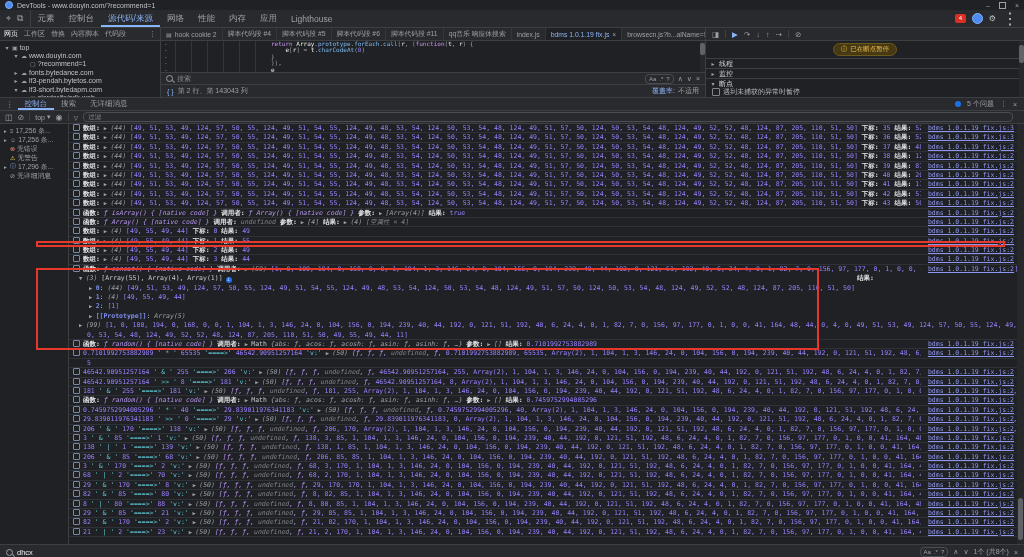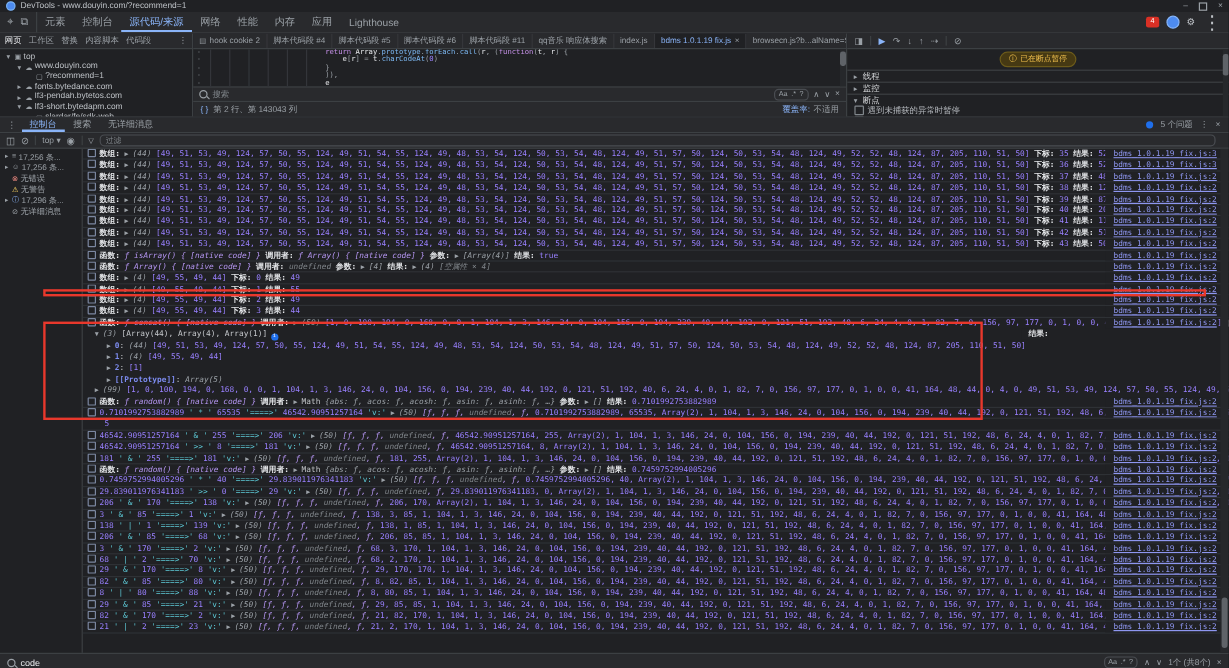--- a/index.html
+++ b/index.html
@@ -381,26 +381,27 @@
           <div class="crow sep"><span class="log-icon"></span><span class="sg sg-label" style="white-space: pre;">数组: </span><span class="sg sg-tri" style="white-space: pre;">▶ </span><span class="sg sg-cnt" style="white-space: pre;">(44) </span><span class="sg sg-num" style="white-space: pre;">[49, 51, 53, 49, 124, 57, 50, 55, 124, 49, 51, 54, 55, 124, 49, 48, 53, 54, 124, 50, 53, 54, 48, 124, 49, 51, 57, 50, 124, 50, 53, 54, 48, 124, 49, 52, 52, 48, 124, 87, 205, 110, 51, 50]</span><span class="sg sg-label" style="white-space: pre;"> 下标: </span><span class="sg sg-num" style="white-space: pre;">41</span><span class="sg sg-label" style="white-space: pre;"> 结果: </span><span class="sg sg-num" style="white-space: pre;">110</span><span class="crow-link">bdms_1.0.1.19_fix.js:2</span></div>
           <div class="crow sep"><span class="log-icon"></span><span class="sg sg-label" style="white-space: pre;">数组: </span><span class="sg sg-tri" style="white-space: pre;">▶ </span><span class="sg sg-cnt" style="white-space: pre;">(44) </span><span class="sg sg-num" style="white-space: pre;">[49, 51, 53, 49, 124, 57, 50, 55, 124, 49, 51, 54, 55, 124, 49, 48, 53, 54, 124, 50, 53, 54, 48, 124, 49, 51, 57, 50, 124, 50, 53, 54, 48, 124, 49, 52, 52, 48, 124, 87, 205, 110, 51, 50]</span><span class="sg sg-label" style="white-space: pre;"> 下标: </span><span class="sg sg-num" style="white-space: pre;">42</span><span class="sg sg-label" style="white-space: pre;"> 结果: </span><span class="sg sg-num" style="white-space: pre;">51</span><span class="crow-link">bdms_1.0.1.19_fix.js:2</span></div>
           <div class="crow sep"><span class="log-icon"></span><span class="sg sg-label" style="white-space: pre;">数组: </span><span class="sg sg-tri" style="white-space: pre;">▶ </span><span class="sg sg-cnt" style="white-space: pre;">(44) </span><span class="sg sg-num" style="white-space: pre;">[49, 51, 53, 49, 124, 57, 50, 55, 124, 49, 51, 54, 55, 124, 49, 48, 53, 54, 124, 50, 53, 54, 48, 124, 49, 51, 57, 50, 124, 50, 53, 54, 48, 124, 49, 52, 52, 48, 124, 87, 205, 110, 51, 50]</span><span class="sg sg-label" style="white-space: pre;"> 下标: </span><span class="sg sg-num" style="white-space: pre;">43</span><span class="sg sg-label" style="white-space: pre;"> 结果: </span><span class="sg sg-num" style="white-space: pre;">50</span><span class="crow-link">bdms_1.0.1.19_fix.js:2</span></div>
           <div class="crow sep"><span class="log-icon"></span><span class="sg sg-label" style="white-space: pre;">函数: </span><span class="sg sg-fn" style="white-space: pre;">ƒ isArray() { [native code] } </span><span class="sg sg-label" style="white-space: pre;">调用者: </span><span class="sg sg-fn" style="white-space: pre;">ƒ Array() { [native code] } </span><span class="sg sg-label" style="white-space: pre;">参数: </span><span class="sg sg-tri" style="white-space: pre;">▶ </span><span class="sg sg-cnt" style="white-space: pre;">[Array(4)] </span><span class="sg sg-label" style="white-space: pre;">结果: </span><span class="sg sg-num" style="white-space: pre;">true</span><span class="crow-link">bdms_1.0.1.19_fix.js:2</span></div>
           <div class="crow sep"><span class="log-icon"></span><span class="sg sg-label" style="white-space: pre;">函数: </span><span class="sg sg-fn" style="white-space: pre;">ƒ Array() { [native code] } </span><span class="sg sg-label" style="white-space: pre;">调用者: </span><span class="sg sg-und" style="white-space: pre;">undefined </span><span class="sg sg-label" style="white-space: pre;">参数: </span><span class="sg sg-tri" style="white-space: pre;">▶ </span><span class="sg sg-cnt" style="white-space: pre;">[4] </span><span class="sg sg-label" style="white-space: pre;">结果: </span><span class="sg sg-tri" style="white-space: pre;">▶ </span><span class="sg sg-cnt" style="white-space: pre;">(4) </span><span class="sg sg-und" style="white-space: pre;">[空属性 × 4]</span><span class="crow-link">bdms_1.0.1.19_fix.js:2</span></div>
           <div class="crow sep"><span class="log-icon"></span><span class="sg sg-label" style="white-space: pre;">数组: </span><span class="sg sg-tri" style="white-space: pre;">▶ </span><span class="sg sg-cnt" style="white-space: pre;">(4) </span><span class="sg sg-num" style="white-space: pre;">[49, 55, 49, 44]</span><span class="sg sg-label" style="white-space: pre;"> 下标: </span><span class="sg sg-num" style="white-space: pre;">0</span><span class="sg sg-label" style="white-space: pre;"> 结果: </span><span class="sg sg-num" style="white-space: pre;">49</span><span class="crow-link">bdms_1.0.1.19_fix.js:2</span></div>
           <div class="crow sep"><span class="log-icon"></span><span class="sg sg-label" style="white-space: pre;">数组: </span><span class="sg sg-tri" style="white-space: pre;">▶ </span><span class="sg sg-cnt" style="white-space: pre;">(4) </span><span class="sg sg-num" style="white-space: pre;">[49, 55, 49, 44]</span><span class="sg sg-label" style="white-space: pre;"> 下标: </span><span class="sg sg-num" style="white-space: pre;">1</span><span class="sg sg-label" style="white-space: pre;"> 结果: </span><span class="sg sg-num" style="white-space: pre;">55</span><span class="crow-link">bdms_1.0.1.19_fix.js:2</span></div>
           <div class="crow sep"><span class="log-icon"></span><span class="sg sg-label" style="white-space: pre;">数组: </span><span class="sg sg-tri" style="white-space: pre;">▶ </span><span class="sg sg-cnt" style="white-space: pre;">(4) </span><span class="sg sg-num" style="white-space: pre;">[49, 55, 49, 44]</span><span class="sg sg-label" style="white-space: pre;"> 下标: </span><span class="sg sg-num" style="white-space: pre;">2</span><span class="sg sg-label" style="white-space: pre;"> 结果: </span><span class="sg sg-num" style="white-space: pre;">49</span><span class="crow-link">bdms_1.0.1.19_fix.js:2</span></div>
           <div class="crow sep"><span class="log-icon"></span><span class="sg sg-label" style="white-space: pre;">数组: </span><span class="sg sg-tri" style="white-space: pre;">▶ </span><span class="sg sg-cnt" style="white-space: pre;">(4) </span><span class="sg sg-num" style="white-space: pre;">[49, 55, 49, 44]</span><span class="sg sg-label" style="white-space: pre;"> 下标: </span><span class="sg sg-num" style="white-space: pre;">3</span><span class="sg sg-label" style="white-space: pre;"> 结果: </span><span class="sg sg-num" style="white-space: pre;">44</span><span class="crow-link">bdms_1.0.1.19_fix.js:2</span></div>
           <div class="crow"><span class="log-icon"></span><span class="sg sg-label" style="white-space: pre;">函数: </span><span class="sg sg-fn" style="white-space: pre;">ƒ concat() { [native code] } </span><span class="sg sg-label" style="white-space: pre;">调用者: </span><span class="sg sg-tri" style="white-space: pre;">▶ </span><span class="sg sg-cnt" style="white-space: pre;">(50) </span><span class="sg sg-num" style="white-space: pre;">[1, 0, 100, 194, 0, 168, 0, 0, 1, 104, 1, 3, 146, 24, 0, 104, 156, 0, 194, 239, 40, 44, 192, 0, 121, 51, 192, 40, 6, 24, 4, 0, 1, 82, 7, 0, 156, 97, 177, 0, 1, 0, 0, 41, 164, 48, 44, 0, 4, 0]</span><span class="sg sg-label" style="white-space: pre;"> 参数:</span><span class="crow-link">bdms_1.0.1.19_fix.js:2</span></div>
-          <div class="crow" style="padding-left: 10px;"><span class="sg sg-tri" style="white-space: pre;">▼ </span><span class="sg sg-cnt" style="white-space: pre;">(3) </span><span class="sg sg-plain" style="white-space: pre;">[Array(44), Array(4), Array(1)]</span><span class="info-badge">i</span><span class="res-right sg-label">结果:</span></div>
+          <div class="crow" style="padding-left: 10px;"><span class="sg sg-tri" style="white-space: pre;">▼ </span><span class="sg sg-cnt" style="white-space: pre;">(3) </span><span class="sg sg-plain" style="white-space: pre;">[Array(55), Array(4), Array(1)]</span><span class="info-badge">i</span><span class="res-right sg-label">结果:</span></div>
           <div class="crow" style="padding-left: 20px;"><span class="sg sg-tri" style="white-space: pre;">▶ </span><span class="sg sg-key" style="white-space: pre;">0</span><span class="sg sg-plain" style="white-space: pre;">: </span><span class="sg sg-cnt" style="white-space: pre;">(44) </span><span class="sg sg-num" style="white-space: pre;">[49, 51, 53, 49, 124, 57, 50, 55, 124, 49, 51, 54, 55, 124, 49, 48, 53, 54, 124, 50, 53, 54, 48, 124, 49, 51, 57, 50, 124, 50, 53, 54, 48, 124, 49, 52, 52, 48, 124, 87, 205, 110, 51, 50]</span></div>
           <div class="crow" style="padding-left: 20px;"><span class="sg sg-tri" style="white-space: pre;">▶ </span><span class="sg sg-key" style="white-space: pre;">1</span><span class="sg sg-plain" style="white-space: pre;">: </span><span class="sg sg-cnt" style="white-space: pre;">(4) </span><span class="sg sg-num" style="white-space: pre;">[49, 55, 49, 44]</span></div>
           <div class="crow" style="padding-left: 20px;"><span class="sg sg-tri" style="white-space: pre;">▶ </span><span class="sg sg-key" style="white-space: pre;">2</span><span class="sg sg-plain" style="white-space: pre;">: </span><span class="sg sg-num" style="white-space: pre;">[1]</span></div>
           <div class="crow" style="padding-left: 20px;"><span class="sg sg-tri" style="white-space: pre;">▶ </span><span class="sg sg-key" style="white-space: pre;">[[Prototype]]</span><span class="sg sg-plain" style="white-space: pre;">: </span><span class="sg sg-cnt" style="white-space: pre;">Array(5)</span></div>
           <div class="crow" style="padding-left: 10px;"><span class="sg sg-tri" style="white-space: pre;">▶ </span><span class="sg sg-cnt" style="white-space: pre;">(99) </span><span class="sg sg-num" style="white-space: pre;">[1, 0, 100, 194, 0, 168, 0, 0, 1, 104, 1, 3, 146, 24, 0, 104, 156, 0, 194, 239, 40, 44, 192, 0, 121, 51, 192, 40, 6, 24, 4, 0, 1, 82, 7, 0, 156, 97, 177, 0, 1, 0, 0, 41, 164, 48, 44, 0, 4, 0, 49, 51, 53, 49, 124, 57, 50, 55, 124, 49, 51, 54, 55, 124, 49, 48, 53, 54, 124, 50, 53, 54, 48, 124, 49, 51, 57, 5</span></div>
+          <div class="crow sep" style="padding-left: 18px;"><span class="sg sg-num" style="white-space: pre;">0, 53, 54, 48, 124, 49, 52, 52, 48, 124, 87, 205, 110, 51, 50, 49, 55, 49, 44, 11]</span></div>
           <div class="crow sep"><span class="log-icon"></span><span class="sg sg-label" style="white-space: pre;">函数: </span><span class="sg sg-fn" style="white-space: pre;">ƒ random() { [native code] } </span><span class="sg sg-label" style="white-space: pre;">调用者: </span><span class="sg sg-tri" style="white-space: pre;">▶ </span><span class="sg sg-plain" style="white-space: pre;">Math </span><span class="sg sg-cnt" style="white-space: pre;">{abs: ƒ, acos: ƒ, acosh: ƒ, asin: ƒ, asinh: ƒ, …} </span><span class="sg sg-label" style="white-space: pre;">参数: </span><span class="sg sg-tri" style="white-space: pre;">▶ </span><span class="sg sg-cnt" style="white-space: pre;">[] </span><span class="sg sg-label" style="white-space: pre;">结果: </span><span class="sg sg-num" style="white-space: pre;">0.7101992753882989</span><span class="crow-link">bdms_1.0.1.19_fix.js:2</span></div>
           <div class="crow sep"><span class="log-icon"></span><span class="sg sg-num" style="white-space: pre;">0.7101992753882989</span><span class="sg sg-str" style="white-space: pre;"> ' * ' </span><span class="sg sg-num" style="white-space: pre;">65535</span><span class="sg sg-str" style="white-space: pre;"> '====&gt;' </span><span class="sg sg-num" style="white-space: pre;">46542.90951257164</span><span class="sg sg-str" style="white-space: pre;"> 'v:' </span><span class="sg sg-tri" style="white-space: pre;">▶ </span><span class="sg sg-cnt" style="white-space: pre;">(50) </span><span class="sg sg-fn" style="white-space: pre;">[ƒ, ƒ, ƒ, </span><span class="sg sg-und" style="white-space: pre;">undefined</span><span class="sg sg-fn" style="white-space: pre;">, ƒ, </span><span class="sg sg-num" style="white-space: pre;">0.7101992753882989, 65535, Array(2), 1, 104, 1, 3, 146, 24, 0, 104, 156, 0, 194, 239, 40, 44, 192, 0, 121, 51, 192, 48, 6, 24, 4, 0, 1, 82, 7, 0, 156, 97, 177, 0, 1, 0, 0, 41, 164, 48, 44, 0, 4, 0]</span><span class="crow-link">bdms_1.0.1.19_fix.js:2</span></div>
           <div class="crow sep" style="padding-left: 18px;"><span class="sg sg-num" style="white-space: pre;">5</span></div>
           <div class="crow sep"><span class="log-icon"></span><span class="sg sg-num" style="white-space: pre;">46542.90951257164</span><span class="sg sg-str" style="white-space: pre;"> ' &amp; ' </span><span class="sg sg-num" style="white-space: pre;">255</span><span class="sg sg-str" style="white-space: pre;"> '====&gt;' </span><span class="sg sg-num" style="white-space: pre;">206</span><span class="sg sg-str" style="white-space: pre;"> 'v:' </span><span class="sg sg-tri" style="white-space: pre;">▶ </span><span class="sg sg-cnt" style="white-space: pre;">(50) </span><span class="sg sg-fn" style="white-space: pre;">[ƒ, ƒ, ƒ, </span><span class="sg sg-und" style="white-space: pre;">undefined</span><span class="sg sg-fn" style="white-space: pre;">, ƒ, </span><span class="sg sg-num" style="white-space: pre;">46542.90951257164, 255, Array(2), 1, 104, 1, 3, 146, 24, 0, 104, 156, 0, 194, 239, 40, 44, 192, 0, 121, 51, 192, 48, 6, 24, 4, 0, 1, 82, 7, 0, 156, 97, 177, 0, 1, 0, 0, 41, 164, 48, 44, 0, 4, 0]</span><span class="crow-link">bdms_1.0.1.19_fix.js:2</span></div>
           <div class="crow sep"><span class="log-icon"></span><span class="sg sg-num" style="white-space: pre;">46542.90951257164</span><span class="sg sg-str" style="white-space: pre;"> ' &gt;&gt; ' </span><span class="sg sg-num" style="white-space: pre;">8</span><span class="sg sg-str" style="white-space: pre;"> '====&gt;' </span><span class="sg sg-num" style="white-space: pre;">181</span><span class="sg sg-str" style="white-space: pre;"> 'v:' </span><span class="sg sg-tri" style="white-space: pre;">▶ </span><span class="sg sg-cnt" style="white-space: pre;">(50) </span><span class="sg sg-fn" style="white-space: pre;">[ƒ, ƒ, ƒ, </span><span class="sg sg-und" style="white-space: pre;">undefined</span><span class="sg sg-fn" style="white-space: pre;">, ƒ, </span><span class="sg sg-num" style="white-space: pre;">46542.90951257164, 8, Array(2), 1, 104, 1, 3, 146, 24, 0, 104, 156, 0, 194, 239, 40, 44, 192, 0, 121, 51, 192, 48, 6, 24, 4, 0, 1, 82, 7, 0, 156, 97, 177, 0, 1, 0, 0, 41, 164, 48, 44, 0, 4, 0]</span><span class="crow-link">bdms_1.0.1.19_fix.js:2</span></div>
           <div class="crow sep"><span class="log-icon"></span><span class="sg sg-num" style="white-space: pre;">181</span><span class="sg sg-str" style="white-space: pre;"> ' &amp; ' </span><span class="sg sg-num" style="white-space: pre;">255</span><span class="sg sg-str" style="white-space: pre;"> '====&gt;' </span><span class="sg sg-num" style="white-space: pre;">181</span><span class="sg sg-str" style="white-space: pre;"> 'v:' </span><span class="sg sg-tri" style="white-space: pre;">▶ </span><span class="sg sg-cnt" style="white-space: pre;">(50) </span><span class="sg sg-fn" style="white-space: pre;">[ƒ, ƒ, ƒ, </span><span class="sg sg-und" style="white-space: pre;">undefined</span><span class="sg sg-fn" style="white-space: pre;">, ƒ, </span><span class="sg sg-num" style="white-space: pre;">181, 255, Array(2), 1, 104, 1, 3, 146, 24, 0, 104, 156, 0, 194, 239, 40, 44, 192, 0, 121, 51, 192, 48, 6, 24, 4, 0, 1, 82, 7, 0, 156, 97, 177, 0, 1, 0, 0, 41, 164, 48, 44, 0, 4, 0]</span><span class="crow-link">bdms_1.0.1.19_fix.js:2</span></div>
           <div class="crow sep"><span class="log-icon"></span><span class="sg sg-label" style="white-space: pre;">函数: </span><span class="sg sg-fn" style="white-space: pre;">ƒ random() { [native code] } </span><span class="sg sg-label" style="white-space: pre;">调用者: </span><span class="sg sg-tri" style="white-space: pre;">▶ </span><span class="sg sg-plain" style="white-space: pre;">Math </span><span class="sg sg-cnt" style="white-space: pre;">{abs: ƒ, acos: ƒ, acosh: ƒ, asin: ƒ, asinh: ƒ, …} </span><span class="sg sg-label" style="white-space: pre;">参数: </span><span class="sg sg-tri" style="white-space: pre;">▶ </span><span class="sg sg-cnt" style="white-space: pre;">[] </span><span class="sg sg-label" style="white-space: pre;">结果: </span><span class="sg sg-num" style="white-space: pre;">0.7459752994005296</span><span class="crow-link">bdms_1.0.1.19_fix.js:2</span></div>
           <div class="crow sep"><span class="log-icon"></span><span class="sg sg-num" style="white-space: pre;">0.7459752994005296</span><span class="sg sg-str" style="white-space: pre;"> ' * ' </span><span class="sg sg-num" style="white-space: pre;">40</span><span class="sg sg-str" style="white-space: pre;"> '====&gt;' </span><span class="sg sg-num" style="white-space: pre;">29.839011976341183</span><span class="sg sg-str" style="white-space: pre;"> 'v:' </span><span class="sg sg-tri" style="white-space: pre;">▶ </span><span class="sg sg-cnt" style="white-space: pre;">(50) </span><span class="sg sg-fn" style="white-space: pre;">[ƒ, ƒ, ƒ, </span><span class="sg sg-und" style="white-space: pre;">undefined</span><span class="sg sg-fn" style="white-space: pre;">, ƒ, </span><span class="sg sg-num" style="white-space: pre;">0.7459752994005296, 40, Array(2), 1, 104, 1, 3, 146, 24, 0, 104, 156, 0, 194, 239, 40, 44, 192, 0, 121, 51, 192, 48, 6, 24, 4, 0, 1, 82, 7, 0, 156, 97, 177, 0, 1, 0, 0, 41, 164, 48, 44, 0, 4, 0]</span><span class="crow-link">bdms_1.0.1.19_fix.js:2</span></div>
           <div class="crow sep"><span class="log-icon"></span><span class="sg sg-num" style="white-space: pre;">29.839011976341183</span><span class="sg sg-str" style="white-space: pre;"> ' &gt;&gt; ' </span><span class="sg sg-num" style="white-space: pre;">0</span><span class="sg sg-str" style="white-space: pre;"> '====&gt;' </span><span class="sg sg-num" style="white-space: pre;">29</span><span class="sg sg-str" style="white-space: pre;"> 'v:' </span><span class="sg sg-tri" style="white-space: pre;">▶ </span><span class="sg sg-cnt" style="white-space: pre;">(50) </span><span class="sg sg-fn" style="white-space: pre;">[ƒ, ƒ, ƒ, </span><span class="sg sg-und" style="white-space: pre;">undefined</span><span class="sg sg-fn" style="white-space: pre;">, ƒ, </span><span class="sg sg-num" style="white-space: pre;">29.839011976341183, 0, Array(2), 1, 104, 1, 3, 146, 24, 0, 104, 156, 0, 194, 239, 40, 44, 192, 0, 121, 51, 192, 48, 6, 24, 4, 0, 1, 82, 7, 0, 156, 97, 177, 0, 1, 0, 0, 41, 164, 48, 44, 0, 4, 0]</span><span class="crow-link">bdms_1.0.1.19_fix.js:2</span></div>
           <div class="crow sep"><span class="log-icon"></span><span class="sg sg-num" style="white-space: pre;">206</span><span class="sg sg-str" style="white-space: pre;"> ' &amp; ' </span><span class="sg sg-num" style="white-space: pre;">170</span><span class="sg sg-str" style="white-space: pre;"> '====&gt;' </span><span class="sg sg-num" style="white-space: pre;">138</span><span class="sg sg-str" style="white-space: pre;"> 'v:' </span><span class="sg sg-tri" style="white-space: pre;">▶ </span><span class="sg sg-cnt" style="white-space: pre;">(50) </span><span class="sg sg-fn" style="white-space: pre;">[ƒ, ƒ, ƒ, </span><span class="sg sg-und" style="white-space: pre;">undefined</span><span class="sg sg-fn" style="white-space: pre;">, ƒ, </span><span class="sg sg-num" style="white-space: pre;">206, 170, Array(2), 1, 104, 1, 3, 146, 24, 0, 104, 156, 0, 194, 239, 40, 44, 192, 0, 121, 51, 192, 48, 6, 24, 4, 0, 1, 82, 7, 0, 156, 97, 177, 0, 1, 0, 0, 41, 164, 48, 44, 0, 4, 0]</span><span class="crow-link">bdms_1.0.1.19_fix.js:2</span></div>
@@ -415,21 +416,21 @@
           <div class="crow sep"><span class="log-icon"></span><span class="sg sg-num" style="white-space: pre;">29</span><span class="sg sg-str" style="white-space: pre;"> ' &amp; ' </span><span class="sg sg-num" style="white-space: pre;">85</span><span class="sg sg-str" style="white-space: pre;"> '====&gt;' </span><span class="sg sg-num" style="white-space: pre;">21</span><span class="sg sg-str" style="white-space: pre;"> 'v:' </span><span class="sg sg-tri" style="white-space: pre;">▶ </span><span class="sg sg-cnt" style="white-space: pre;">(50) </span><span class="sg sg-fn" style="white-space: pre;">[ƒ, ƒ, ƒ, </span><span class="sg sg-und" style="white-space: pre;">undefined</span><span class="sg sg-fn" style="white-space: pre;">, ƒ, </span><span class="sg sg-num" style="white-space: pre;">29, 85, 85, 1, 104, 1, 3, 146, 24, 0, 104, 156, 0, 194, 239, 40, 44, 192, 0, 121, 51, 192, 48, 6, 24, 4, 0, 1, 82, 7, 0, 156, 97, 177, 0, 1, 0, 0, 41, 164, 48, 44, 0, 4, 0]</span><span class="crow-link">bdms_1.0.1.19_fix.js:2</span></div>
           <div class="crow sep"><span class="log-icon"></span><span class="sg sg-num" style="white-space: pre;">82</span><span class="sg sg-str" style="white-space: pre;"> ' &amp; ' </span><span class="sg sg-num" style="white-space: pre;">170</span><span class="sg sg-str" style="white-space: pre;"> '====&gt;' </span><span class="sg sg-num" style="white-space: pre;">2</span><span class="sg sg-str" style="white-space: pre;"> 'v:' </span><span class="sg sg-tri" style="white-space: pre;">▶ </span><span class="sg sg-cnt" style="white-space: pre;">(50) </span><span class="sg sg-fn" style="white-space: pre;">[ƒ, ƒ, ƒ, </span><span class="sg sg-und" style="white-space: pre;">undefined</span><span class="sg sg-fn" style="white-space: pre;">, ƒ, </span><span class="sg sg-num" style="white-space: pre;">21, 82, 170, 1, 104, 1, 3, 146, 24, 0, 104, 156, 0, 194, 239, 40, 44, 192, 0, 121, 51, 192, 48, 6, 24, 4, 0, 1, 82, 7, 0, 156, 97, 177, 0, 1, 0, 0, 41, 164, 48, 44, 0, 4, 0]</span><span class="crow-link">bdms_1.0.1.19_fix.js:2</span></div>
           <div class="crow sep"><span class="log-icon"></span><span class="sg sg-num" style="white-space: pre;">21</span><span class="sg sg-str" style="white-space: pre;"> ' | ' </span><span class="sg sg-num" style="white-space: pre;">2</span><span class="sg sg-str" style="white-space: pre;"> '====&gt;' </span><span class="sg sg-num" style="white-space: pre;">23</span><span class="sg sg-str" style="white-space: pre;"> 'v:' </span><span class="sg sg-tri" style="white-space: pre;">▶ </span><span class="sg sg-cnt" style="white-space: pre;">(50) </span><span class="sg sg-fn" style="white-space: pre;">[ƒ, ƒ, ƒ, </span><span class="sg sg-und" style="white-space: pre;">undefined</span><span class="sg sg-fn" style="white-space: pre;">, ƒ, </span><span class="sg sg-num" style="white-space: pre;">21, 2, 170, 1, 104, 1, 3, 146, 24, 0, 104, 156, 0, 194, 239, 40, 44, 192, 0, 121, 51, 192, 48, 6, 24, 4, 0, 1, 82, 7, 0, 156, 97, 177, 0, 1, 0, 0, 41, 164, 48, 44, 0, 4, 0]</span><span class="crow-link">bdms_1.0.1.19_fix.js:2</span></div>
         </div>
       <div class="c-scroll">
           <div class="c-thumb"></div>
         </div>
     </div>
     <div class="searchbar">
       <span class="mag"></span>
-      <span class="sb-query">code</span>
+      <span class="sb-query">dhcx</span>
       <span class="sb-right">
         <span class="opt-pill" id="sb-opts">
             <span>Aa</span>
             <span>.*</span>
             <span>?</span>
           </span>
         <span>∧</span>
         <span>∨</span>
         <span>1个 (共8个)</span>
         <span>×</span>

